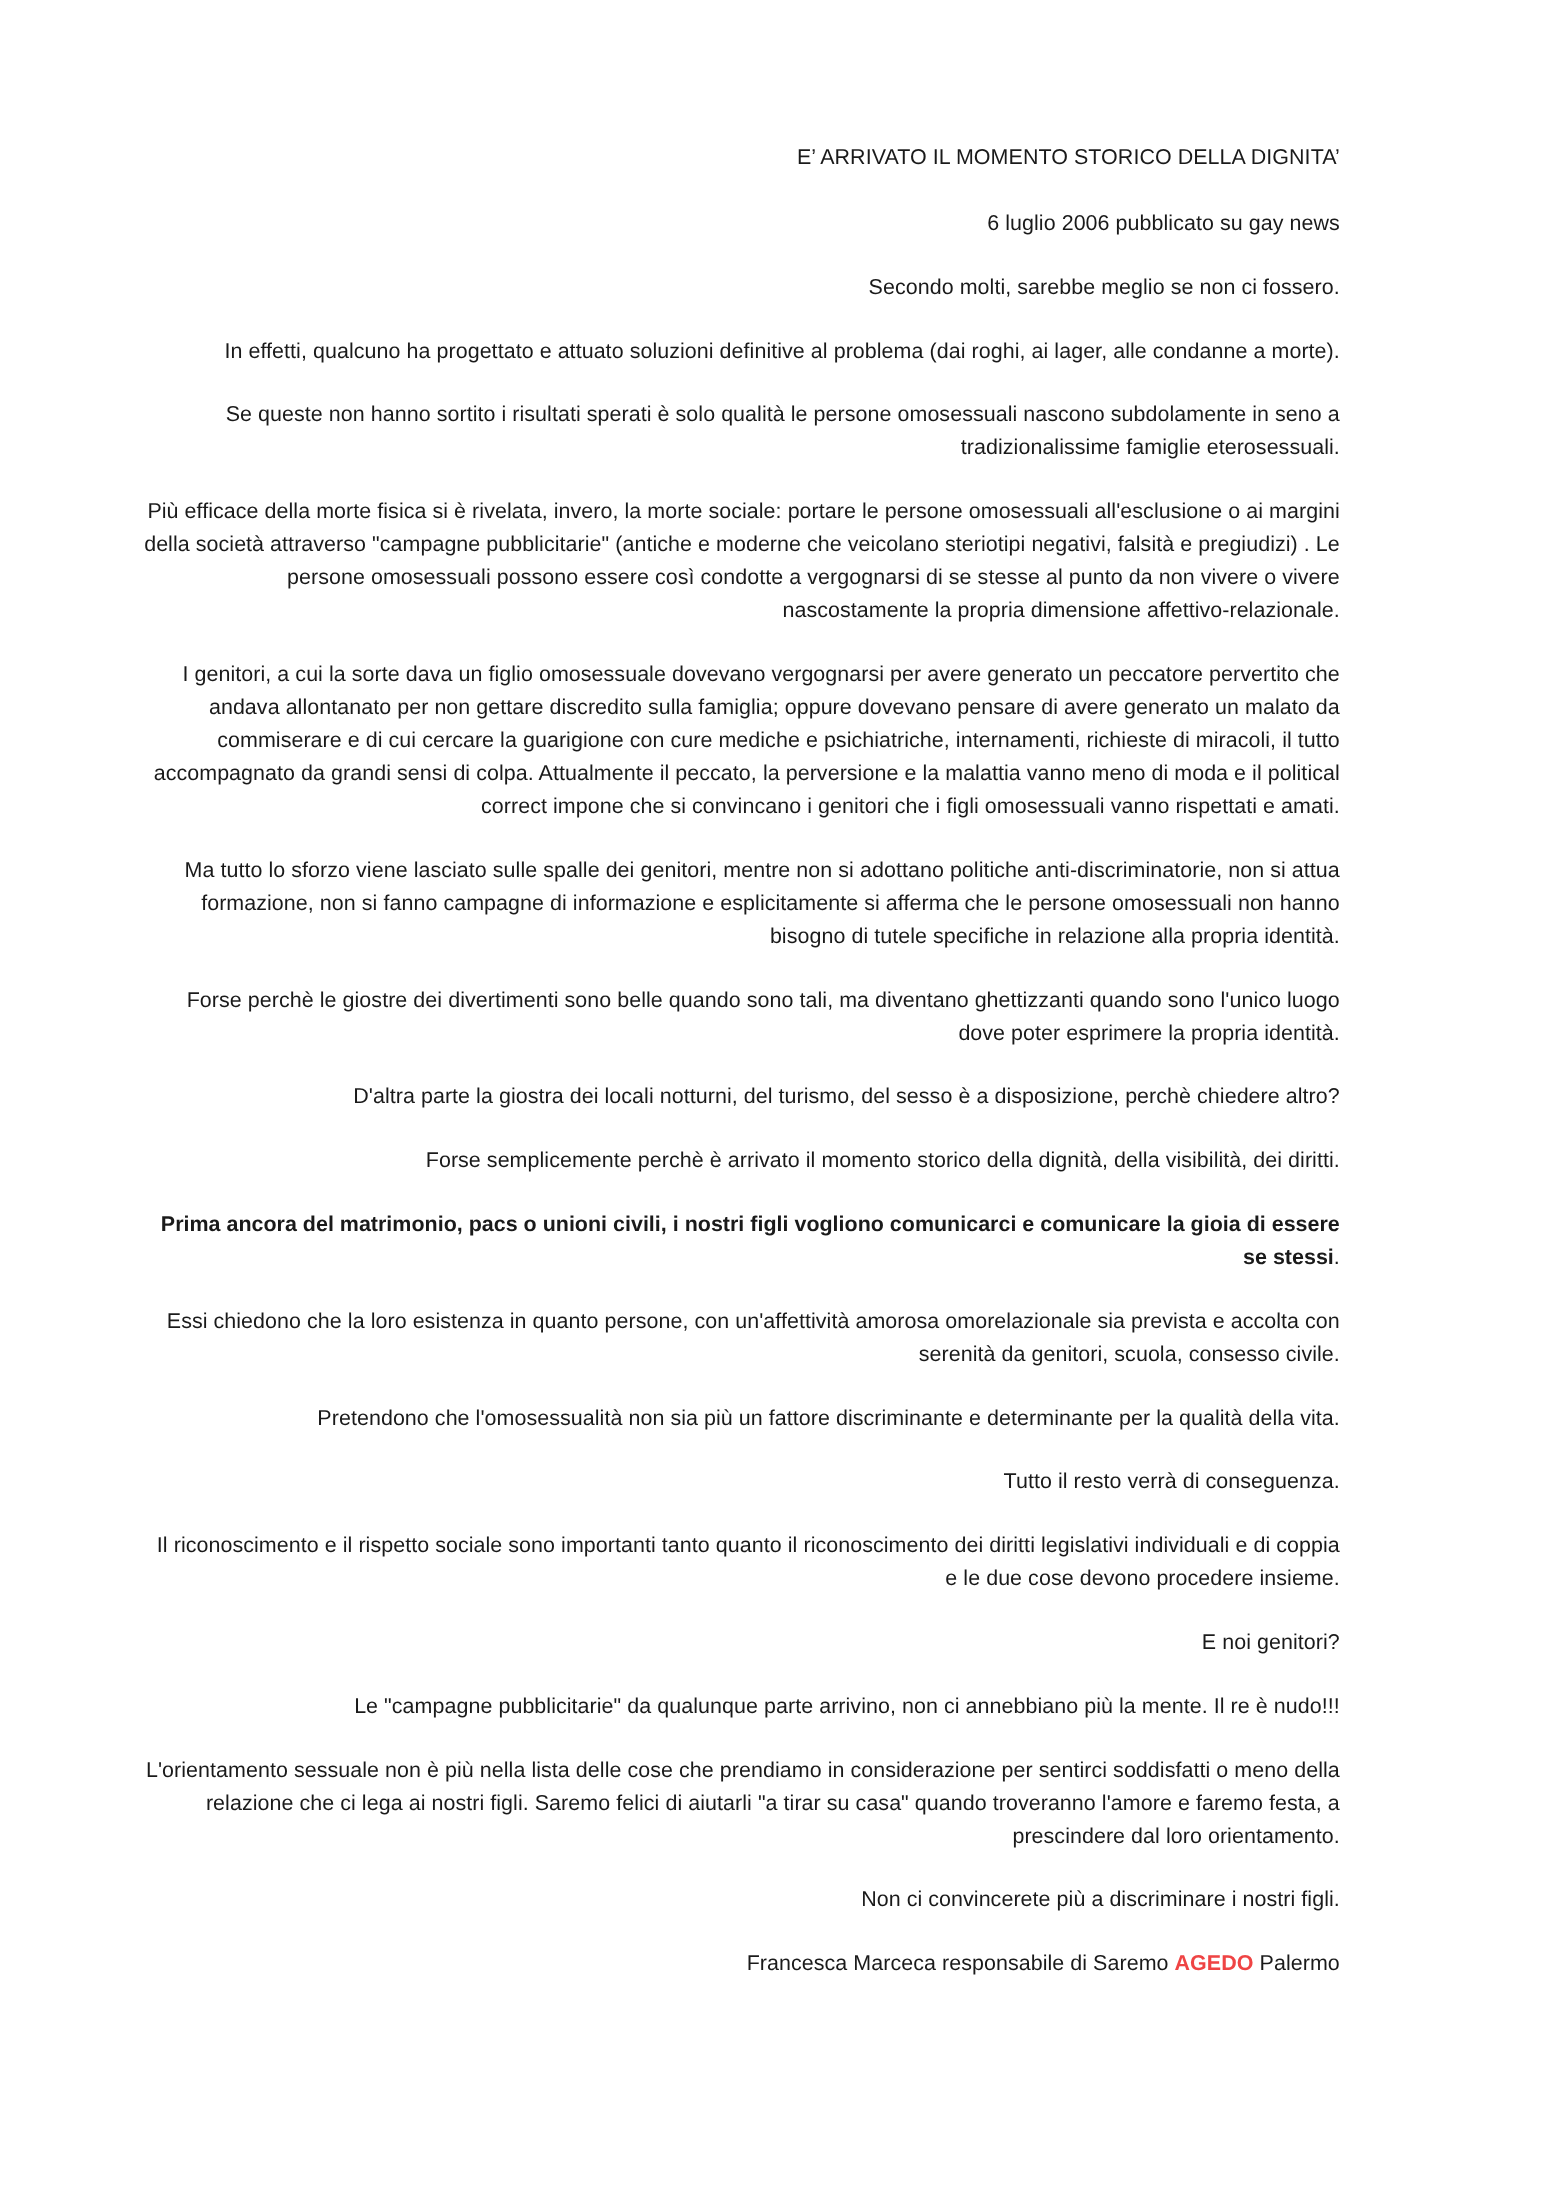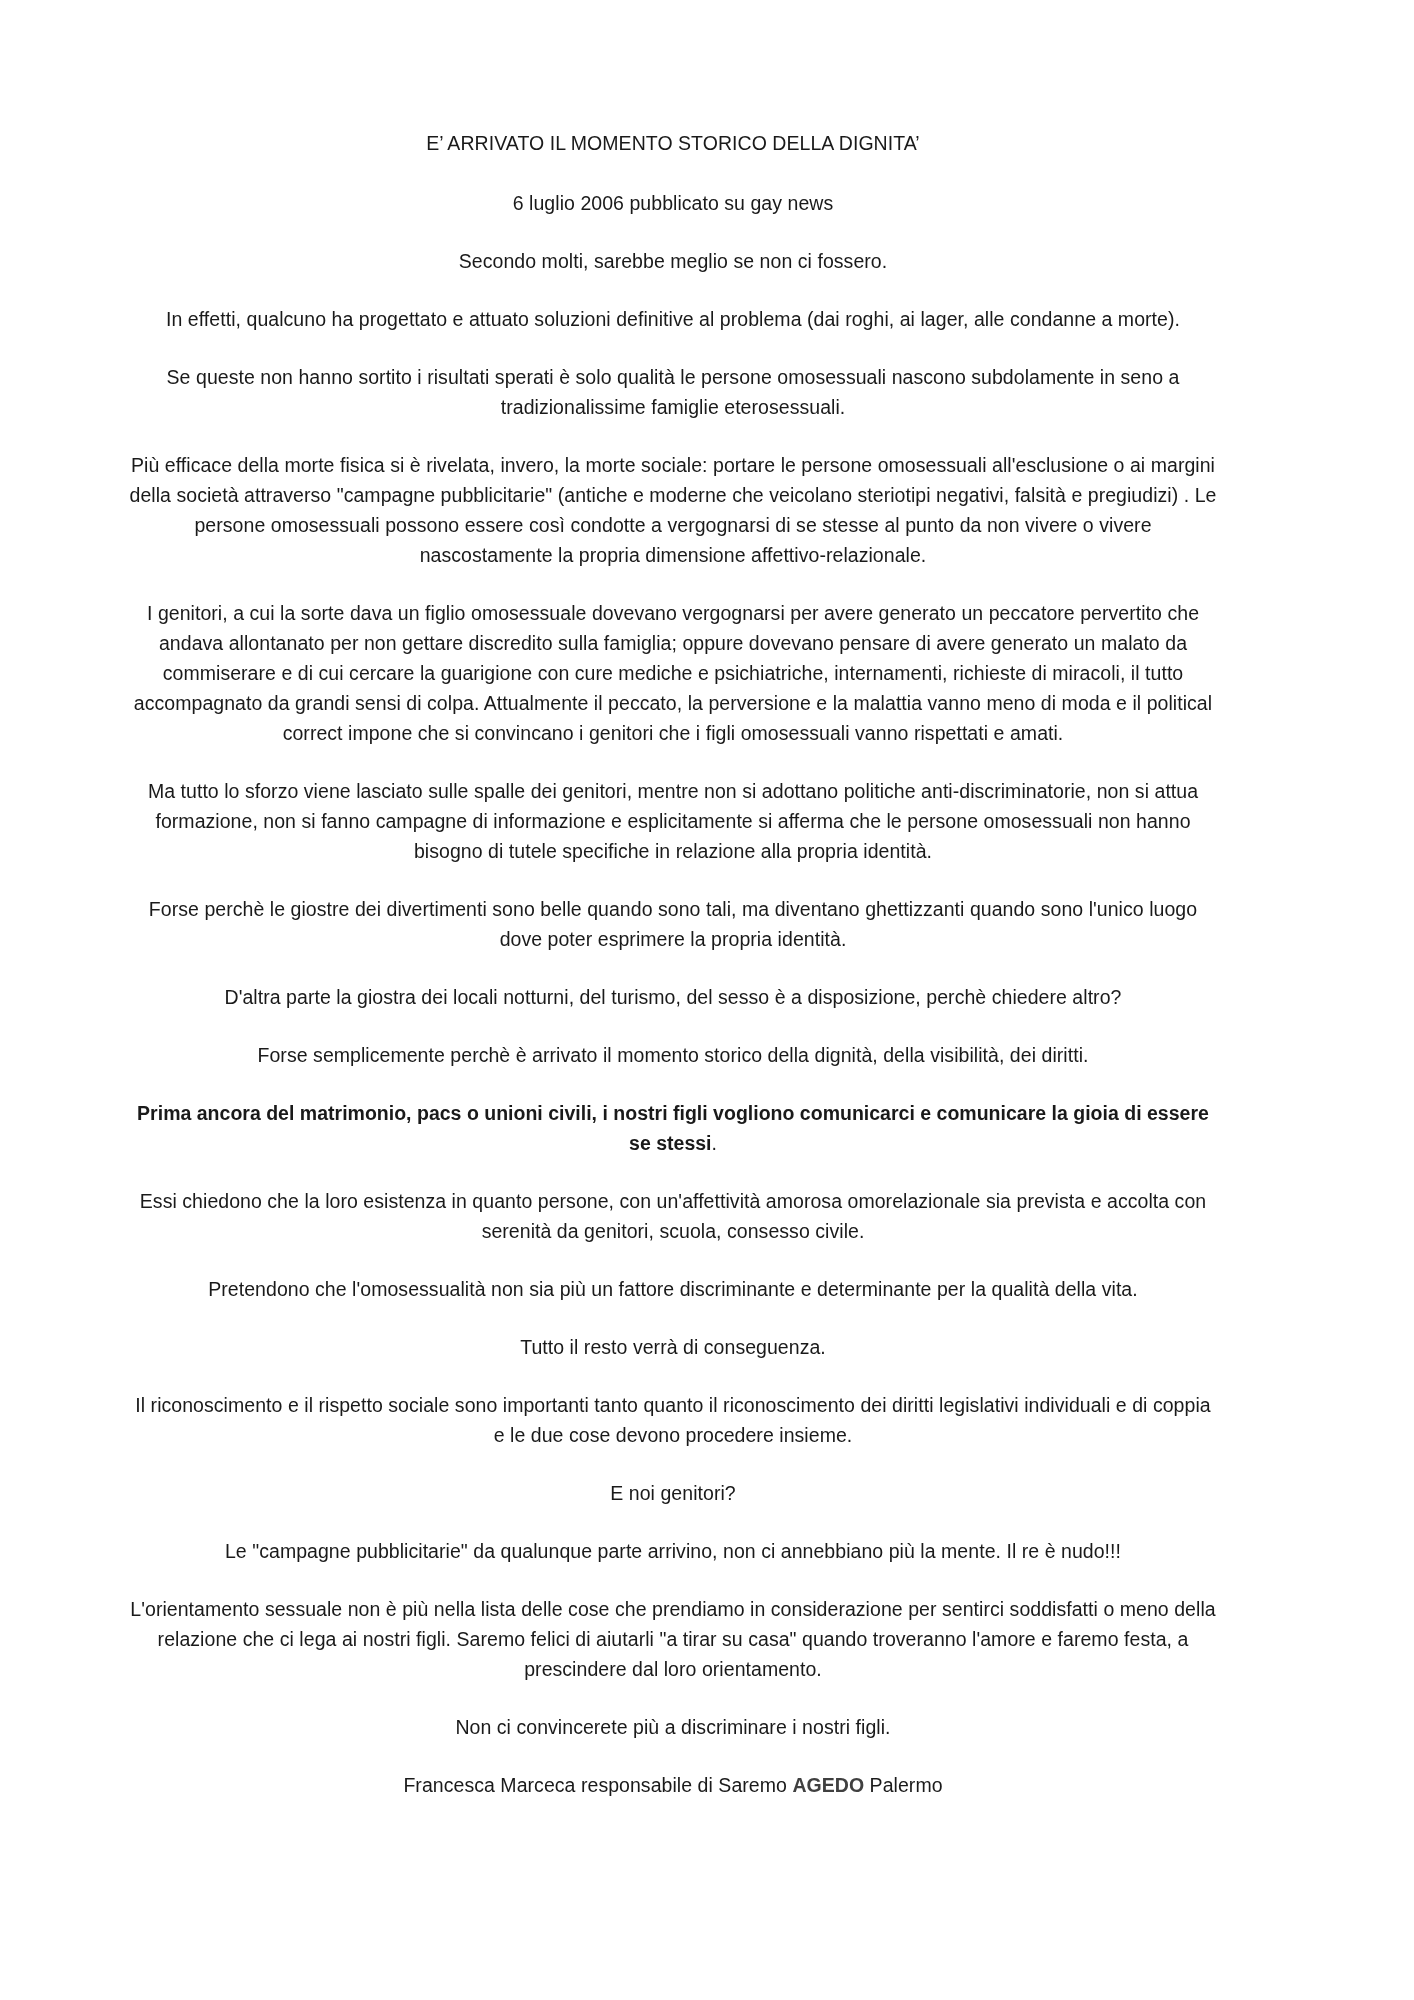--- a/index.html
+++ b/index.html
@@ -22,37 +22,37 @@
     box-sizing: border-box;
     padding: 128px 196px 0 128px;
   }
   .doc-body {
     width: 1090px;
   }
   .para {
     font-size: 19.5px;
     line-height: 30px;
     margin: 0 0 28px 0;
-    text-align: center;
+    text-align: right;
     color: #1a1a1a;
     letter-spacing: 0.05px;
   }
   .para.title {
     margin-bottom: 30px;
   }
   .para.strong-para {
     font-weight: bold;
     letter-spacing: 0.01px;
   }
   .para.sig {
     margin-bottom: 0;
   }
   .agedo {
     font-weight: bold;
-    color: #404040;
+    color: #ef4444;
   }
   .nb {
     font-weight: normal;
   }
 </style>
 </head>
 <body>
 
 <div class="page">
   <div class="doc-body">

